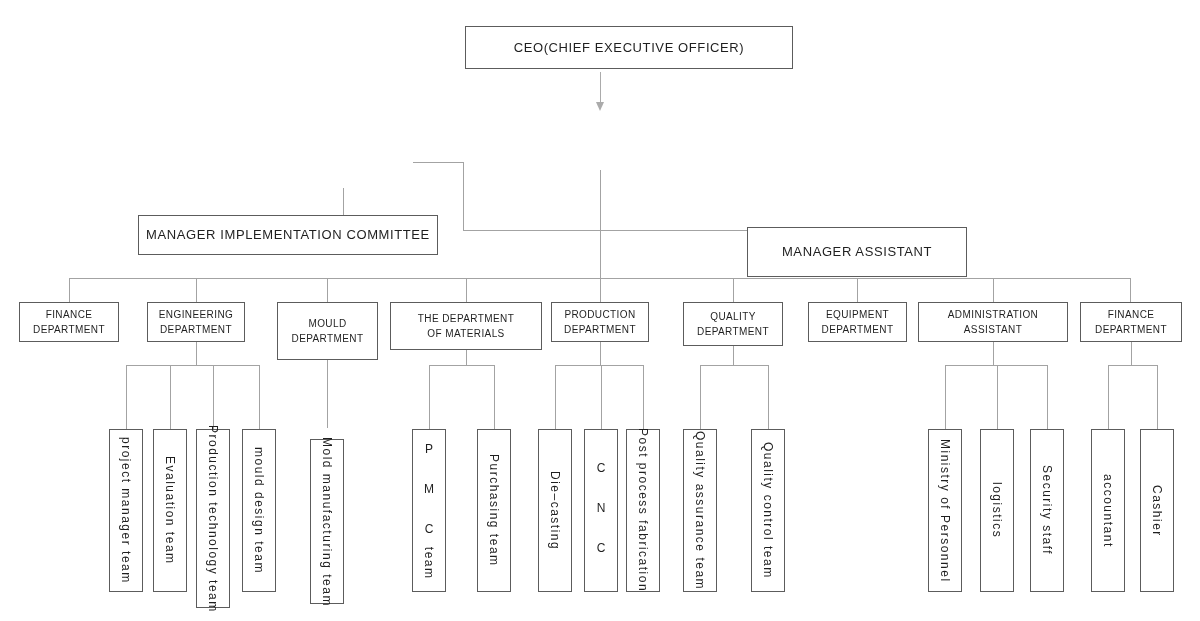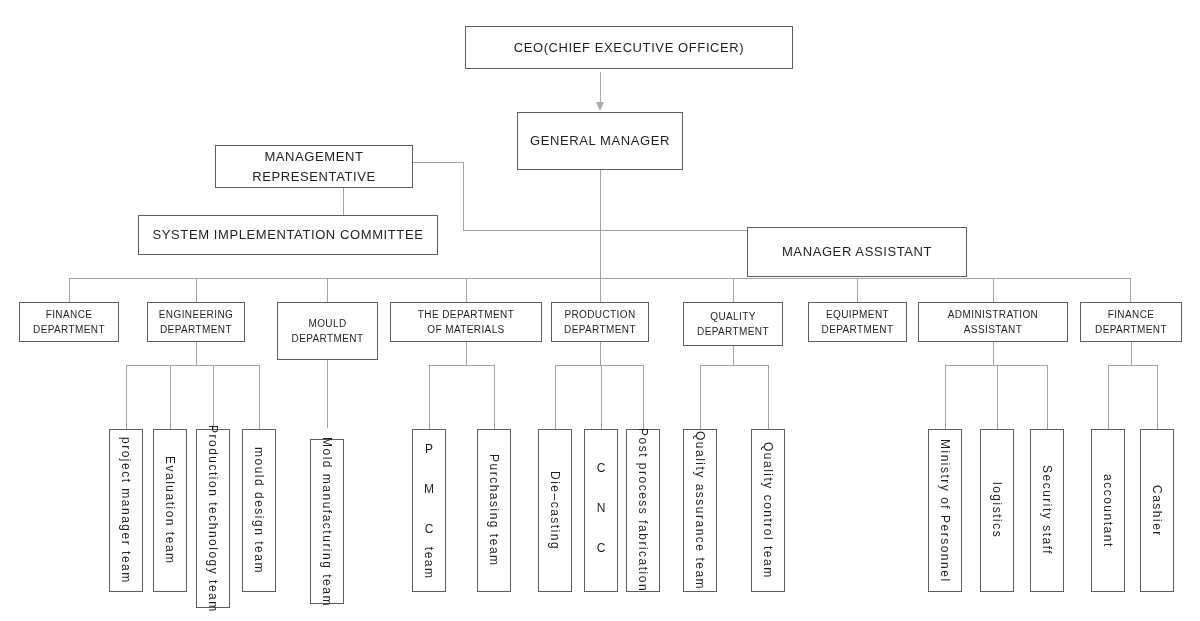--- a/index.html
+++ b/index.html
@@ -81,46 +81,39 @@
     <div class="connector" style="left: 1047px; top: 365px; width: 1px; height: 64px;"></div>
     <div class="connector" style="left: 1131px; top: 342px; width: 1px; height: 23px;"></div>
     <div class="connector" style="left: 1108px; top: 365px; width: 50px; height: 1px;"></div>
     <div class="connector" style="left: 1108px; top: 365px; width: 1px; height: 64px;"></div>
     <div class="connector" style="left: 1157px; top: 365px; width: 1px; height: 64px;"></div>
     <div class="arrow-shaft" style="left: 600px; top: 72px; width: 1px; height: 31px;"></div>
     <div class="arrow-head" style="left: 596px; top: 102px;"></div>
     <div class="hbox" style="left: 450px; top: 26px; width: 328px; height: 43px; margin-left: 15px;">
       <span class="htext">CEO(CHIEF EXECUTIVE OFFICER)</span>
     </div>
-    <div class="hbox" style="left: 517px; top: 112px; width: 166px; height: 58px;">
-      <span class="htext">GENERAL MANAGER</span>
-    </div>
-    <div class="hbox" style="left: 215px; top: 145px; width: 198px; height: 43px;">
-      <span class="htext">MANAGEMENT
-REPRESENTATIVE</span>
-    </div>
     <div class="hbox" style="left: 138px; top: 215px; width: 300px; height: 40px;">
-      <span class="htext">SYSTEM IMPLEMENTATION COMMITTEE</span>
+      <span class="htext">MANAGER IMPLEMENTATION COMMITTEE</span>
     </div>
     <div class="hbox" style="left: 747px; top: 203px; width: 220px; height: 50px; margin-top: 24px;">
       <span class="htext">MANAGER ASSISTANT</span>
     </div>
     <div class="hbox dept" style="left: 19px; top: 302px; width: 100px; height: 40px;">
       <span class="htext">FINANCE
 DEPARTMENT</span>
     </div>
     <div class="hbox dept" style="left: 147px; top: 302px; width: 98px; height: 40px; justify-content: center;">
       <span class="htext">ENGINEERING
 DEPARTMENT</span>
     </div>
     <div class="hbox dept" style="left: 277px; top: 302px; width: 101px; height: 58px;">
       <span class="htext">MOULD
 DEPARTMENT</span>
     </div>
-    <div class="hbox dept" style="left: 390px; top: 302px; width: 152px; height: 40px;">
+    <div class="hbox dept" style="left: 390px; top: 302px; width: 152px; height: 48px;">
       <span class="htext">THE DEPARTMENT
 OF MATERIALS</span>
     </div>
     <div class="hbox dept" style="left: 551px; top: 302px; width: 98px; height: 40px;">
       <span class="htext">PRODUCTION
 DEPARTMENT</span>
     </div>
     <div class="hbox dept" style="left: 683px; top: 302px; width: 100px; height: 44px;">
       <span class="htext">QUALITY
 DEPARTMENT</span>

